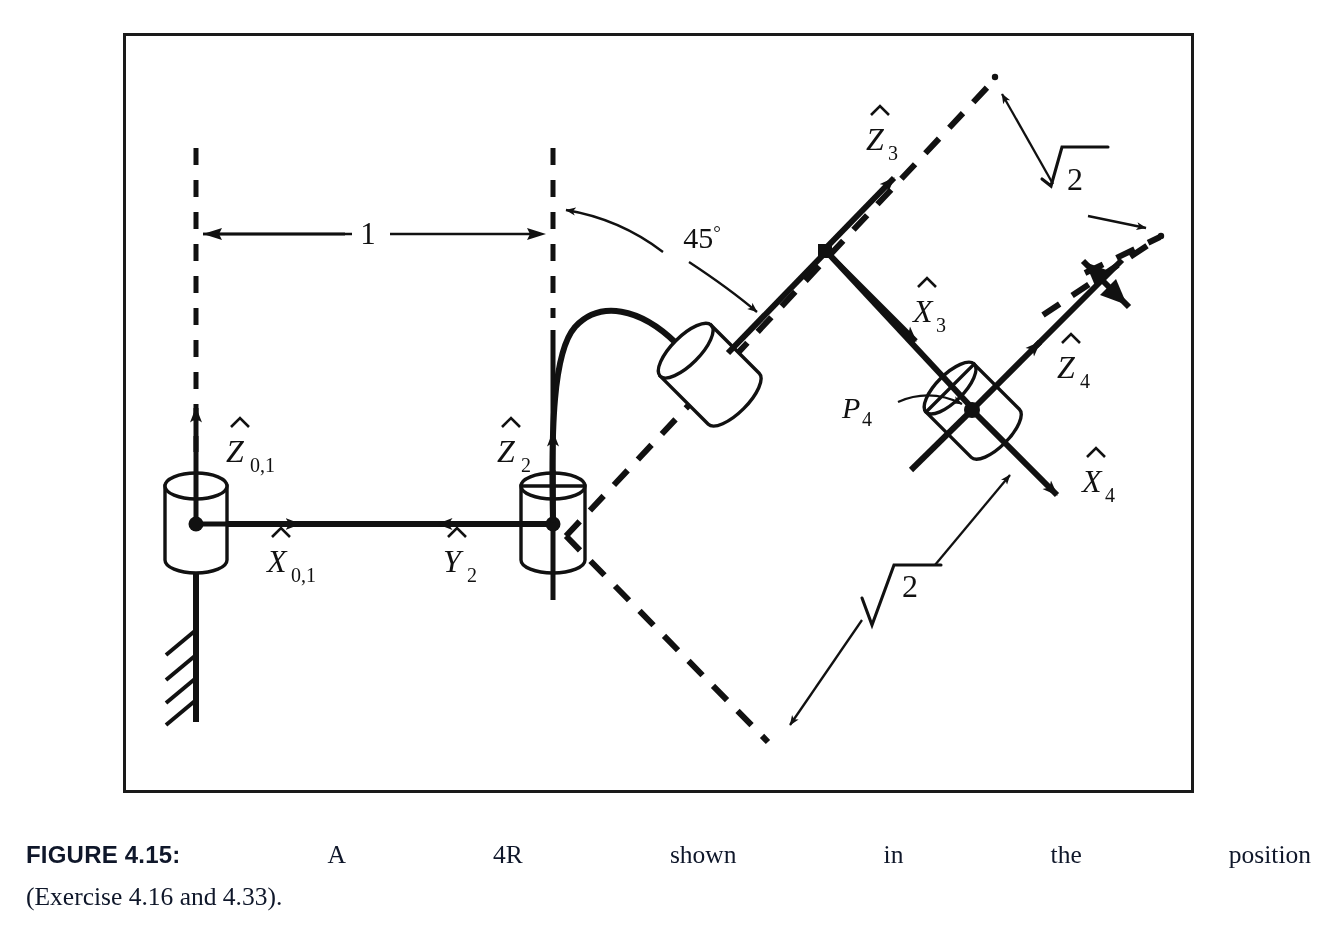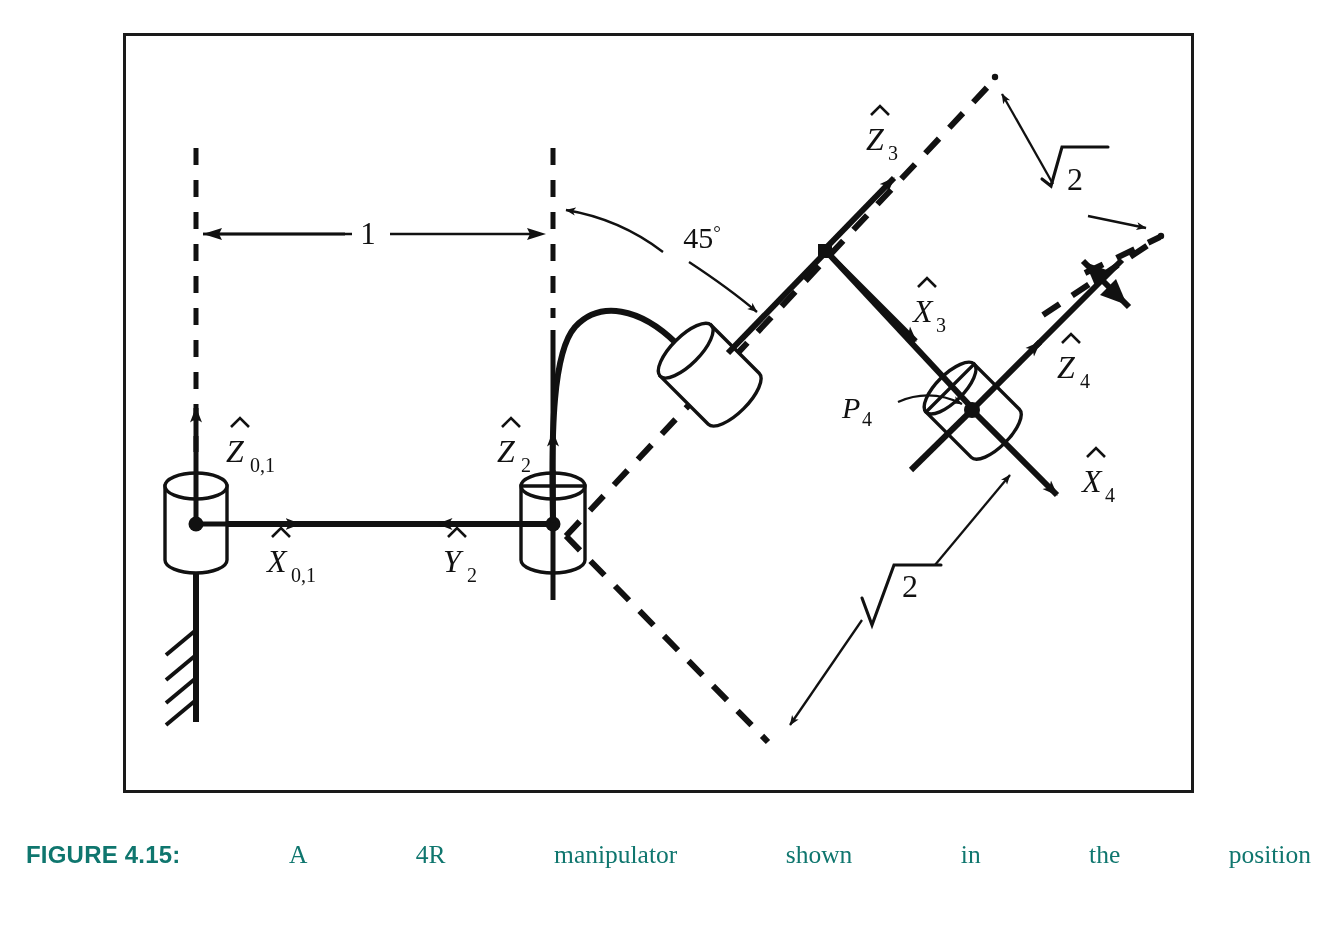--- a/index.html
+++ b/index.html
@@ -29,21 +29,21 @@
     display: block;
   }
   .caption-block {
     position: absolute;
     left: 26px;
     top: 834px;
     width: 1290px;
     font-family: "Liberation Serif", serif;
     font-size: 25.5px;
     line-height: 42px;
-    color: #0f766e;
+    color: #0f172a;
   }
   .caption-line {
     display: block;
     white-space: nowrap;
   }
   .cap-lead {
     font-family: "Liberation Sans", sans-serif;
     font-weight: bold;
     font-size: 24px;
     letter-spacing: .2px;
@@ -255,22 +255,22 @@
 
     </g>
   </svg>
 
   <div class="caption-block">
     <span class="caption-line">
       <span class="cap-just">
         <span class="cap-lead">FIGURE 4.15:</span>
         <span>A</span>
         <span class="ital">4R</span>
-        <span>manipulator</span>
         <span>shown</span>
         <span>in</span>
         <span>the</span>
         <span>position</span>
       </span>
     </span>
+    <span class="caption-line">(Exercise 4.16 and 4.33).</span>
   </div>
 
 </div>
 
 </body></html>

